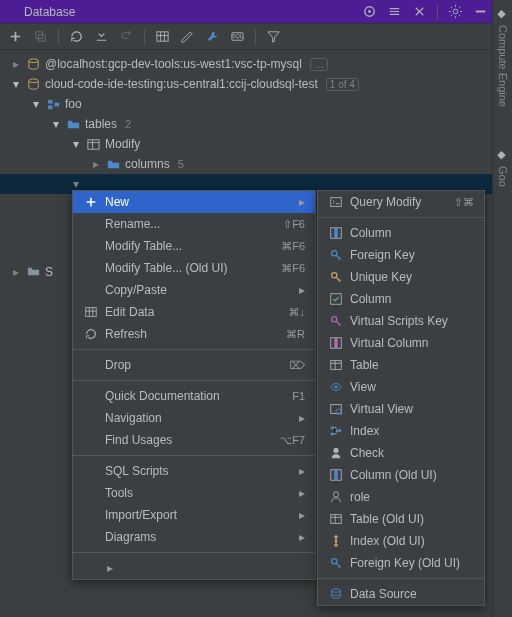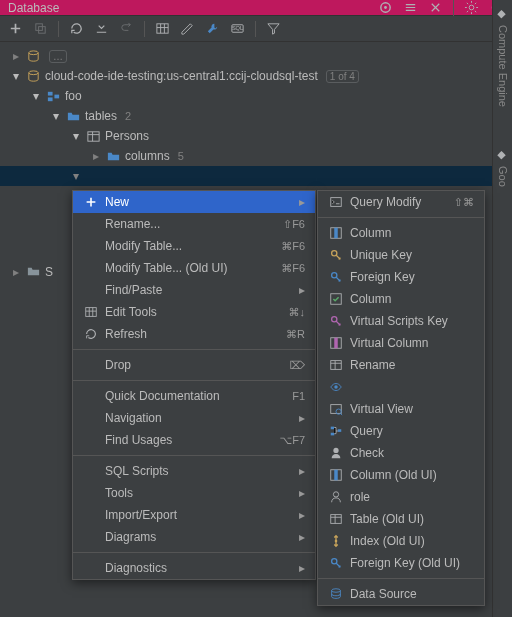--- a/index.html
+++ b/index.html
@@ -1,17 +1,17 @@
 <!DOCTYPE html>
 <html><head>
 <meta charset="utf-8">
 <style>
 * { margin: 0; padding: 0; box-sizing: border-box; font-family: -apple-system, "Segoe UI", sans-serif; }
 body { width: 512px; height: 617px; background: #3c3f41; color: #bbbbbb; font-size: 12px; overflow: hidden; position: relative; }
-.title-bar { height: 16px; display: flex; align-items: center; padding: 0 8px; border-bottom: 1px solid #323232; background:#be185d; }
+.title-bar { height: 24px; display: flex; align-items: center; padding: 0 24px; border-bottom: 1px solid #323232; background:#4c1d95; }
 .title-bar .title { flex: 1; font-size: 12px; color: #bbbbbb; }
 .title-bar .ticons { display: flex; gap: 10px; align-items: center; }
 .toolbar { height: 26px; display: flex; align-items: center; padding: 0 8px; gap: 10px; border-bottom: 1px solid #323232; }
 .ico { width: 15px; height: 15px; display: inline-flex; align-items: center; justify-content: center; color: #afb1b3; }
 .ico svg { width: 15px; height: 15px; }
 .sep { width: 1px; height: 16px; background: #555; }
 .tree { padding: 4px 0; }
 .row { height: 20px; display: flex; align-items: center; gap: 4px; padding-right: 6px; white-space: nowrap; }
 .ind { display: inline-block; }
 .arrow { width: 12px; height: 12px; display: inline-flex; align-items: center; justify-content: center; cursor: pointer; color:#808080;}
@@ -136,20 +136,21 @@
 <div class="tree">
   <div class="row">
     <span class="ind" style="width:6px"></span>
     <span class="arrow">▸</span>
     <span class="ico">
         <svg class="ds-tree" viewBox="0 0 16 16">
           <ellipse cx="8" cy="4" rx="5" ry="2" fill="none" stroke="#c7a35b"></ellipse>
           <path d="M3 4v7c0 1.1 2.2 2 5 2s5-.9 5-2V4" fill="none" stroke="#c7a35b"></path>
         </svg>
       </span>
+    <span>@localhost:gcp-dev-tools:us-west1:vsc-tp-mysql</span>
     <span class="badge">…</span>
   </div>
   <div class="row">
     <span class="ind" style="width:6px"></span>
     <span class="arrow" style="color:#bbb">▾</span>
     <span class="ico">
         <svg class="ds-tree" viewBox="0 0 16 16">
           <ellipse cx="8" cy="4" rx="5" ry="2" fill="none" stroke="#c7a35b"></ellipse>
           <path d="M3 4v7c0 1.1 2.2 2 5 2s5-.9 5-2V4" fill="none" stroke="#c7a35b"></path>
         </svg>
@@ -182,21 +183,21 @@
   </div>
   <div class="row">
     <span class="ind" style="width:66px"></span>
     <span class="arrow" style="color:#bbb">▾</span>
     <span class="ico">
         <svg class="tbl" viewBox="0 0 16 16">
           <rect x="2" y="3" width="12" height="10" fill="none" stroke="#afb1b3"></rect>
           <path d="M2 6h12M7 3v10" stroke="#afb1b3"></path>
         </svg>
       </span>
-    <span>Persons</span>
+    <span>Modify</span>
   </div>
   <div class="row">
     <span class="ind" style="width:86px"></span>
     <span class="arrow">▸</span>
     <span class="ico">
         <svg class="folder" viewBox="0 0 16 16">
           <path d="M2 4h4l1 2h7v6H2z" fill="#4a88c7"></path>
         </svg>
       </span>
     <span>columns</span>
@@ -238,31 +239,31 @@
       <span class="lbl">Modify Table...</span>
       <span class="short">⌘F6</span>
     </div>
     <div class="mitem">
       <span class="mic"></span>
       <span class="lbl">Modify Table... (Old UI)</span>
       <span class="short">⌘F6</span>
     </div>
     <div class="mitem">
       <span class="mic"></span>
-      <span class="lbl">Find/Paste</span>
+      <span class="lbl">Copy/Paste</span>
       <span class="chev">▸</span>
     </div>
     <div class="mitem">
       <span class="mic">
         <svg viewBox="0 0 16 16">
           <rect x="2" y="3" width="12" height="10" fill="none" stroke="#afb1b3"></rect>
           <path d="M2 7h12M6 3v10M10 3v10" stroke="#afb1b3"></path>
         </svg>
       </span>
-      <span class="lbl">Edit Tools</span>
+      <span class="lbl">Edit Data</span>
       <span class="short">⌘↓</span>
     </div>
     <div class="mitem">
       <span class="mic">
         <svg viewBox="0 0 16 16">
           <path d="M3 8a5 5 0 1 1 2 4" fill="none" stroke="#afb1b3" stroke-width="1.3"></path>
           <path d="M3 13v-3h3" fill="none" stroke="#afb1b3"></path>
         </svg>
       </span>
       <span class="lbl">Refresh</span>
@@ -307,21 +308,20 @@
       <span class="chev">▸</span>
     </div>
     <div class="mitem">
       <span class="mic"></span>
       <span class="lbl">Diagrams</span>
       <span class="chev">▸</span>
     </div>
     <div class="mdiv"></div>
     <div class="mitem">
       <span class="mic"></span>
-      <span class="lbl">Diagnostics</span>
       <span class="chev">▸</span>
     </div>
   </div>
 <div class="submenu" id="sub">
     <div class="mitem">
       <span class="mic">
         <svg viewBox="0 0 16 16">
           <rect x="2" y="3" width="12" height="10" fill="none" stroke="#afb1b3"></rect>
           <path d="M4 10l2-2-2-2M8 10h4" stroke="#afb1b3"></path>
         </svg>
@@ -335,38 +335,38 @@
         <svg viewBox="0 0 16 16">
           <rect x="2" y="2" width="12" height="12" fill="none" stroke="#afb1b3"></rect>
           <rect x="6" y="2" width="4" height="12" fill="#4a88c7"></rect>
         </svg>
       </span>
       <span class="lbl">Column</span>
     </div>
     <div class="mitem">
       <span class="mic">
         <svg viewBox="0 0 16 16">
+          <circle cx="6" cy="6" r="3" fill="none" stroke="#4a88c7" stroke-width="1.5"></circle>
+          <path d="M8 8l5 5M11 13l2-2" stroke="#4a88c7" stroke-width="1.5"></path>
+        </svg>
+      </span>
+      <span class="lbl">Foreign Key</span>
+    </div>
+    <div class="mitem">
+      <span class="mic">
+        <svg viewBox="0 0 16 16">
           <circle cx="6" cy="6" r="3" fill="none" stroke="#c7a35b" stroke-width="1.5"></circle>
           <path d="M8 8l5 5M11 13l2-2" stroke="#c7a35b" stroke-width="1.5"></path>
         </svg>
       </span>
       <span class="lbl">Unique Key</span>
     </div>
     <div class="mitem">
       <span class="mic">
         <svg viewBox="0 0 16 16">
-          <circle cx="6" cy="6" r="3" fill="none" stroke="#4a88c7" stroke-width="1.5"></circle>
-          <path d="M8 8l5 5M11 13l2-2" stroke="#4a88c7" stroke-width="1.5"></path>
-        </svg>
-      </span>
-      <span class="lbl">Foreign Key</span>
-    </div>
-    <div class="mitem">
-      <span class="mic">
-        <svg viewBox="0 0 16 16">
           <rect x="2" y="2" width="12" height="12" fill="none" stroke="#afb1b3"></rect>
           <path d="M5 8l2 2 4-4" stroke="#59a869" stroke-width="1.8" fill="none"></path>
         </svg>
       </span>
       <span class="lbl">Column</span>
     </div>
     <div class="mitem">
       <span class="mic">
         <svg viewBox="0 0 16 16">
           <circle cx="6" cy="6" r="3" fill="none" stroke="#b066b0" stroke-width="1.5"></circle>
@@ -384,50 +384,51 @@
       </span>
       <span class="lbl">Virtual Column</span>
     </div>
     <div class="mitem">
       <span class="mic">
         <svg viewBox="0 0 16 16">
           <rect x="2" y="3" width="12" height="10" fill="none" stroke="#afb1b3"></rect>
           <path d="M2 6h12M7 3v10" stroke="#afb1b3"></path>
         </svg>
       </span>
-      <span class="lbl">Rename</span>
+      <span class="lbl">Table</span>
     </div>
     <div class="mitem">
       <span class="mic">
         <svg viewBox="0 0 16 16">
           <path d="M2 8c2-3 4-4 6-4s4 1 6 4c-2 3-4 4-6 4s-4-1-6-4z" fill="none" stroke="#4a88c7"></path>
           <circle cx="8" cy="8" r="2" fill="#4a88c7"></circle>
         </svg>
       </span>
+      <span class="lbl">View</span>
     </div>
     <div class="mitem">
       <span class="mic">
         <svg viewBox="0 0 16 16">
           <rect x="2" y="3" width="12" height="10" fill="none" stroke="#afb1b3"></rect>
           <circle cx="11" cy="11" r="3" fill="none" stroke="#4a88c7"></circle>
           <path d="M13 13l2 2" stroke="#4a88c7"></path>
         </svg>
       </span>
       <span class="lbl">Virtual View</span>
     </div>
     <div class="mitem">
       <span class="mic">
         <svg viewBox="0 0 16 16">
           <rect x="2" y="3" width="4" height="3" fill="#4a88c7"></rect>
           <rect x="2" y="10" width="4" height="3" fill="#4a88c7"></rect>
           <rect x="10" y="6" width="4" height="3" fill="#4a88c7"></rect>
           <path d="M6 4h2v7H6M8 8h2" stroke="#afb1b3"></path>
         </svg>
       </span>
-      <span class="lbl">Query</span>
+      <span class="lbl">Index</span>
     </div>
     <div class="mitem">
       <span class="mic">
         <svg viewBox="0 0 16 16">
           <circle cx="8" cy="5" r="3" fill="#afb1b3"></circle>
           <path d="M3 14c0-3 2-5 5-5s5 2 5 5z" fill="#afb1b3"></path>
         </svg>
       </span>
       <span class="lbl">Check</span>
     </div>

